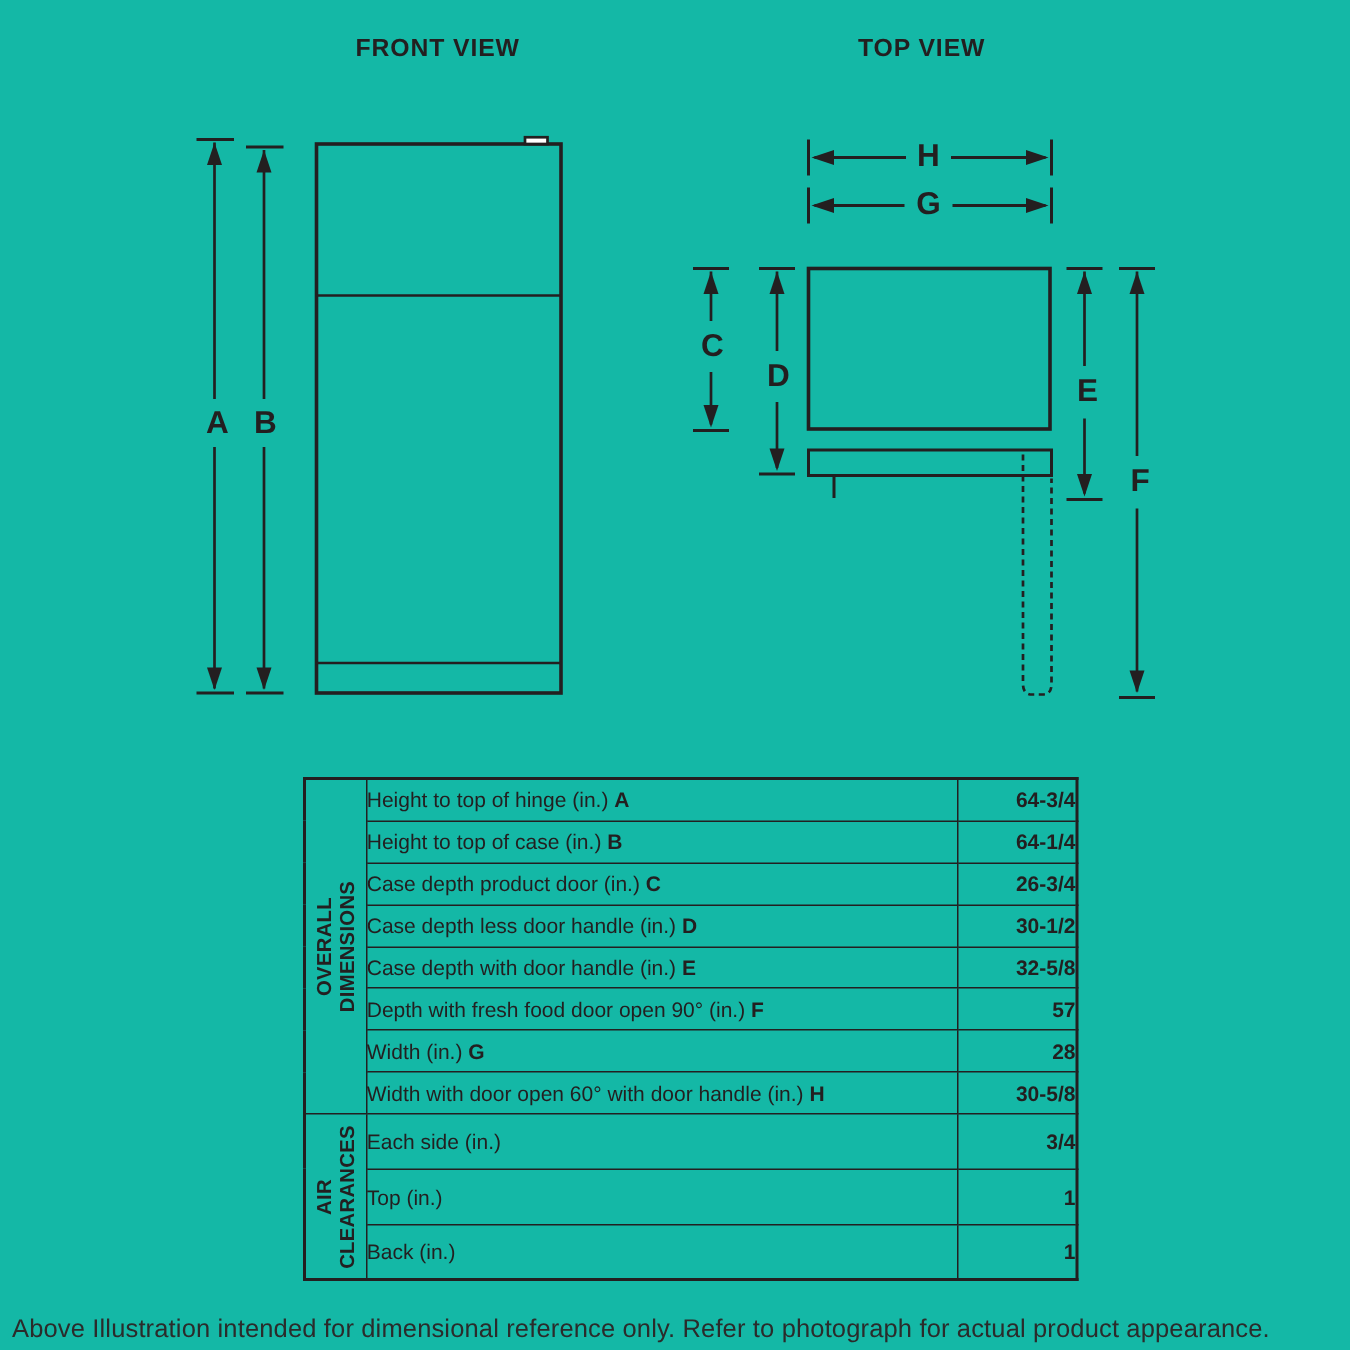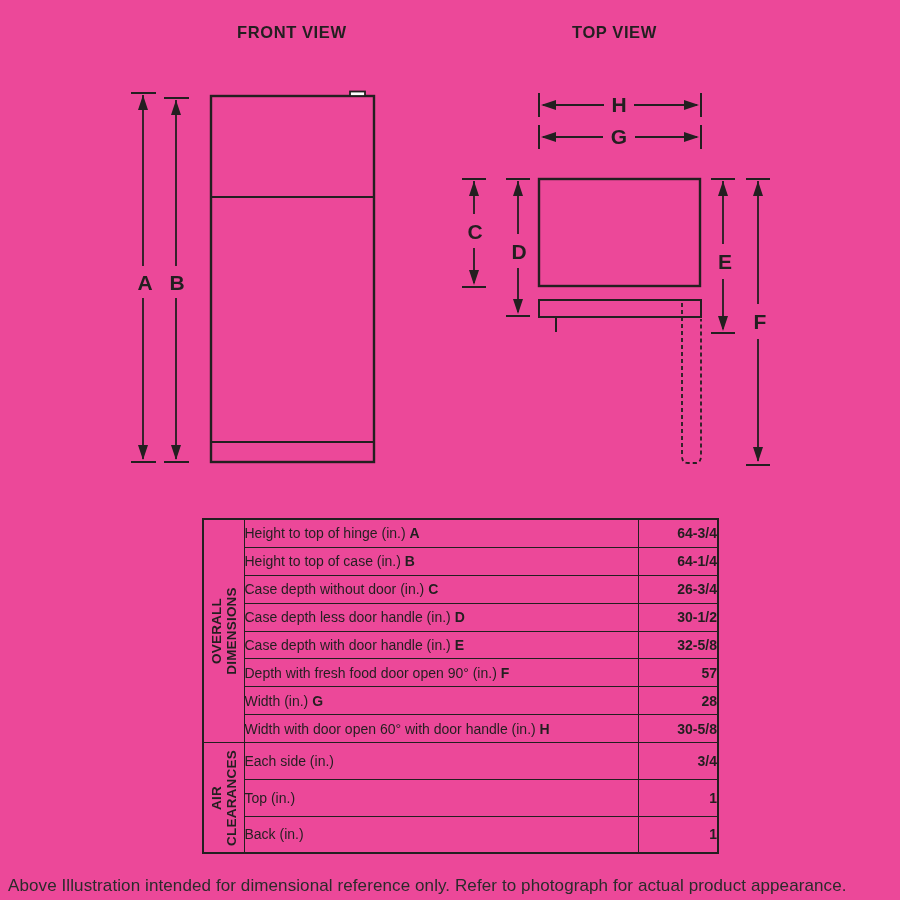--- a/index.html
+++ b/index.html
@@ -1,17 +1,17 @@
 <!DOCTYPE html>
 <html><head>
 <meta charset="utf-8">
 <style>
   html,body{margin:0;padding:0;background:#ffffff;}
   body{width:900px;height:900px;font-family:"Liberation Sans",sans-serif;color:#231f20;}
-  .page{position:relative;width:900px;height:900px;background:#ec4899;overflow:hidden;}
+  .page{position:relative;width:900px;height:900px;background:#14b8a6;overflow:hidden;}
   .view-title{position:absolute;font-weight:bold;font-size:16.5px;letter-spacing:0.6px;white-space:nowrap;}
   .dim-label{position:absolute;font-weight:bold;font-size:21px;transform:translate(-50%,-50%);line-height:1;}
   svg.diagram{position:absolute;left:0;top:0;}
 
   table.spec-table{position:absolute;left:202px;top:518px;border-collapse:collapse;table-layout:fixed;
     border:2.6px solid #231f20;}
   table.spec-table td{border:1.4px solid #231f20;font-size:14px;vertical-align:middle;padding:0;}
   td.rot-cell{position:relative;}
   .rot{position:absolute;top:50%;left:50%;transform:translate(-50%,-50%) rotate(-90deg);
     font-weight:bold;font-size:13.5px;line-height:1.12;text-align:center;letter-spacing:0.2px;white-space:nowrap;}
@@ -136,21 +136,21 @@
         </div>
       </td>
       <td class="desc"><span>Height to top of hinge (in.)</span> <b>A</b></td>
       <td class="val">64-3/4</td>
     </tr>
     <tr class="ov">
       <td class="desc"><span>Height to top of case (in.)</span> <b>B</b></td>
       <td class="val">64-1/4</td>
     </tr>
     <tr class="ov">
-      <td class="desc"><span>Case depth without door (in.)</span> <b>C</b></td>
+      <td class="desc"><span>Case depth product door (in.)</span> <b>C</b></td>
       <td class="val">26-3/4</td>
     </tr>
     <tr class="ov">
       <td class="desc"><span>Case depth less door handle (in.)</span> <b>D</b></td>
       <td class="val">30-1/2</td>
     </tr>
     <tr class="ov">
       <td class="desc"><span>Case depth with door handle (in.)</span> <b>E</b></td>
       <td class="val">32-5/8</td>
     </tr>

